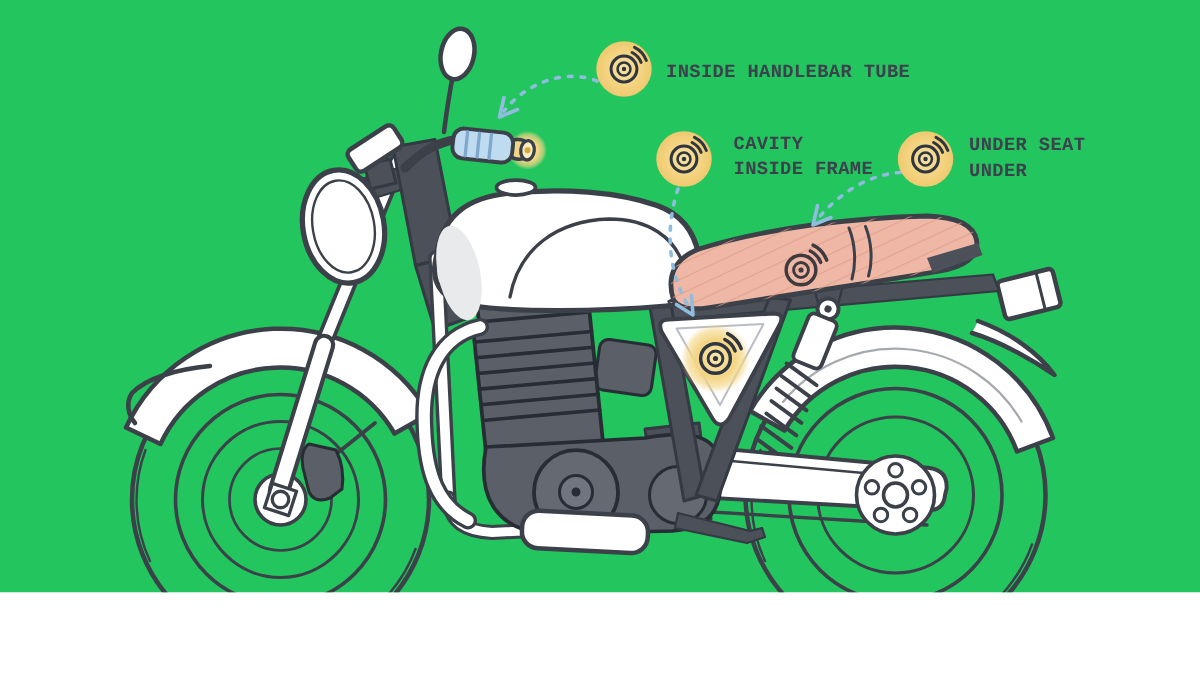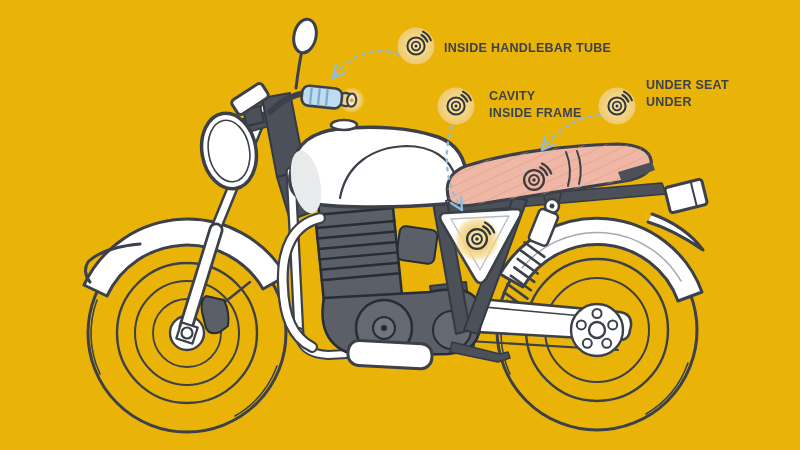--- a/index.html
+++ b/index.html
@@ -1,17 +1,17 @@
 <!DOCTYPE html>
 <html><head>
 <meta charset="utf-8">
 <style>
   html,body{margin:0;padding:0;background:#ffffff;}
-  .stage{position:relative;width:800px;height:450px;background:#eab308;overflow:hidden;
-         font-family:Liberation Sans, sans-serif;}
+  .stage{position:relative;width:800px;height:395px;background:#22c55e;overflow:hidden;
+         font-family:Liberation Mono, monospace;}
   .art{position:absolute;left:0;top:0;width:800px;height:450px;}
   .label{position:absolute;color:#3c424b;font-size:12.5px;font-weight:700;
          letter-spacing:.25px;line-height:17px;white-space:nowrap;}
   .label span{display:block;}
 </style>
 </head>
 <body>
 
 <div class="stage">
 
@@ -249,18 +249,18 @@
   </g>
 </svg>
 
   <div class="label" style="left:444px;top:40px;">
     <span>INSIDE HANDLEBAR TUBE</span>
   </div>
   <div class="label" style="left:489px;top:88px;">
     <span>CAVITY</span>
     <span>INSIDE FRAME</span>
   </div>
-  <div class="label" style="left:646px;top:77px;">
+  <div class="label" style="left:646px;top:89px;">
     <span>UNDER SEAT</span>
     <span>UNDER</span>
   </div>
 
 </div>
 
 </body></html>

